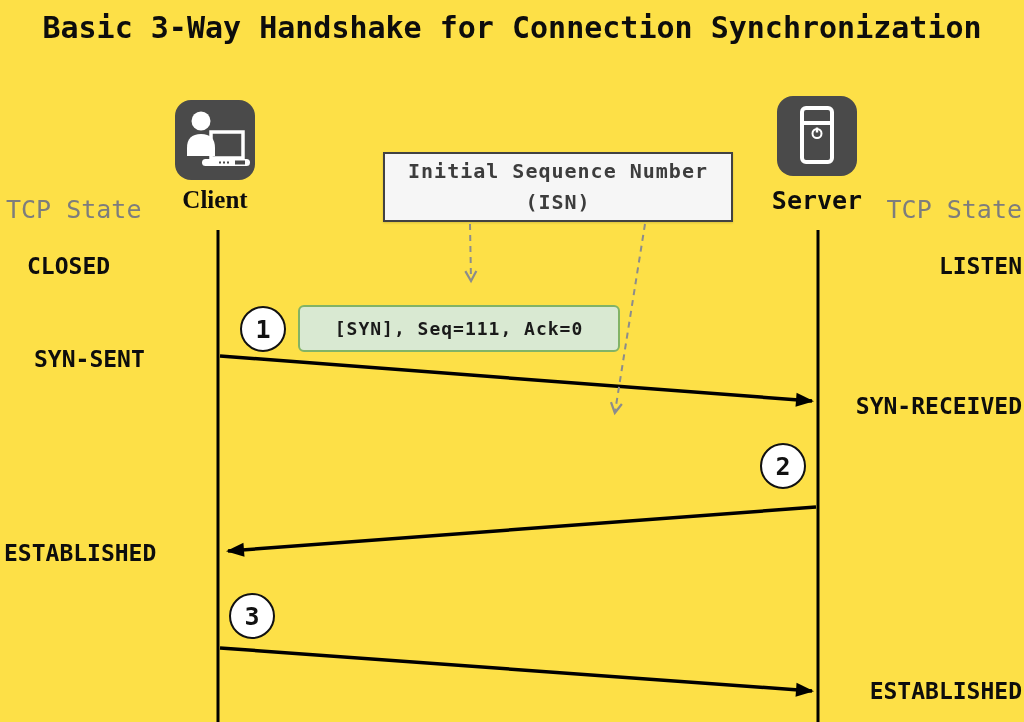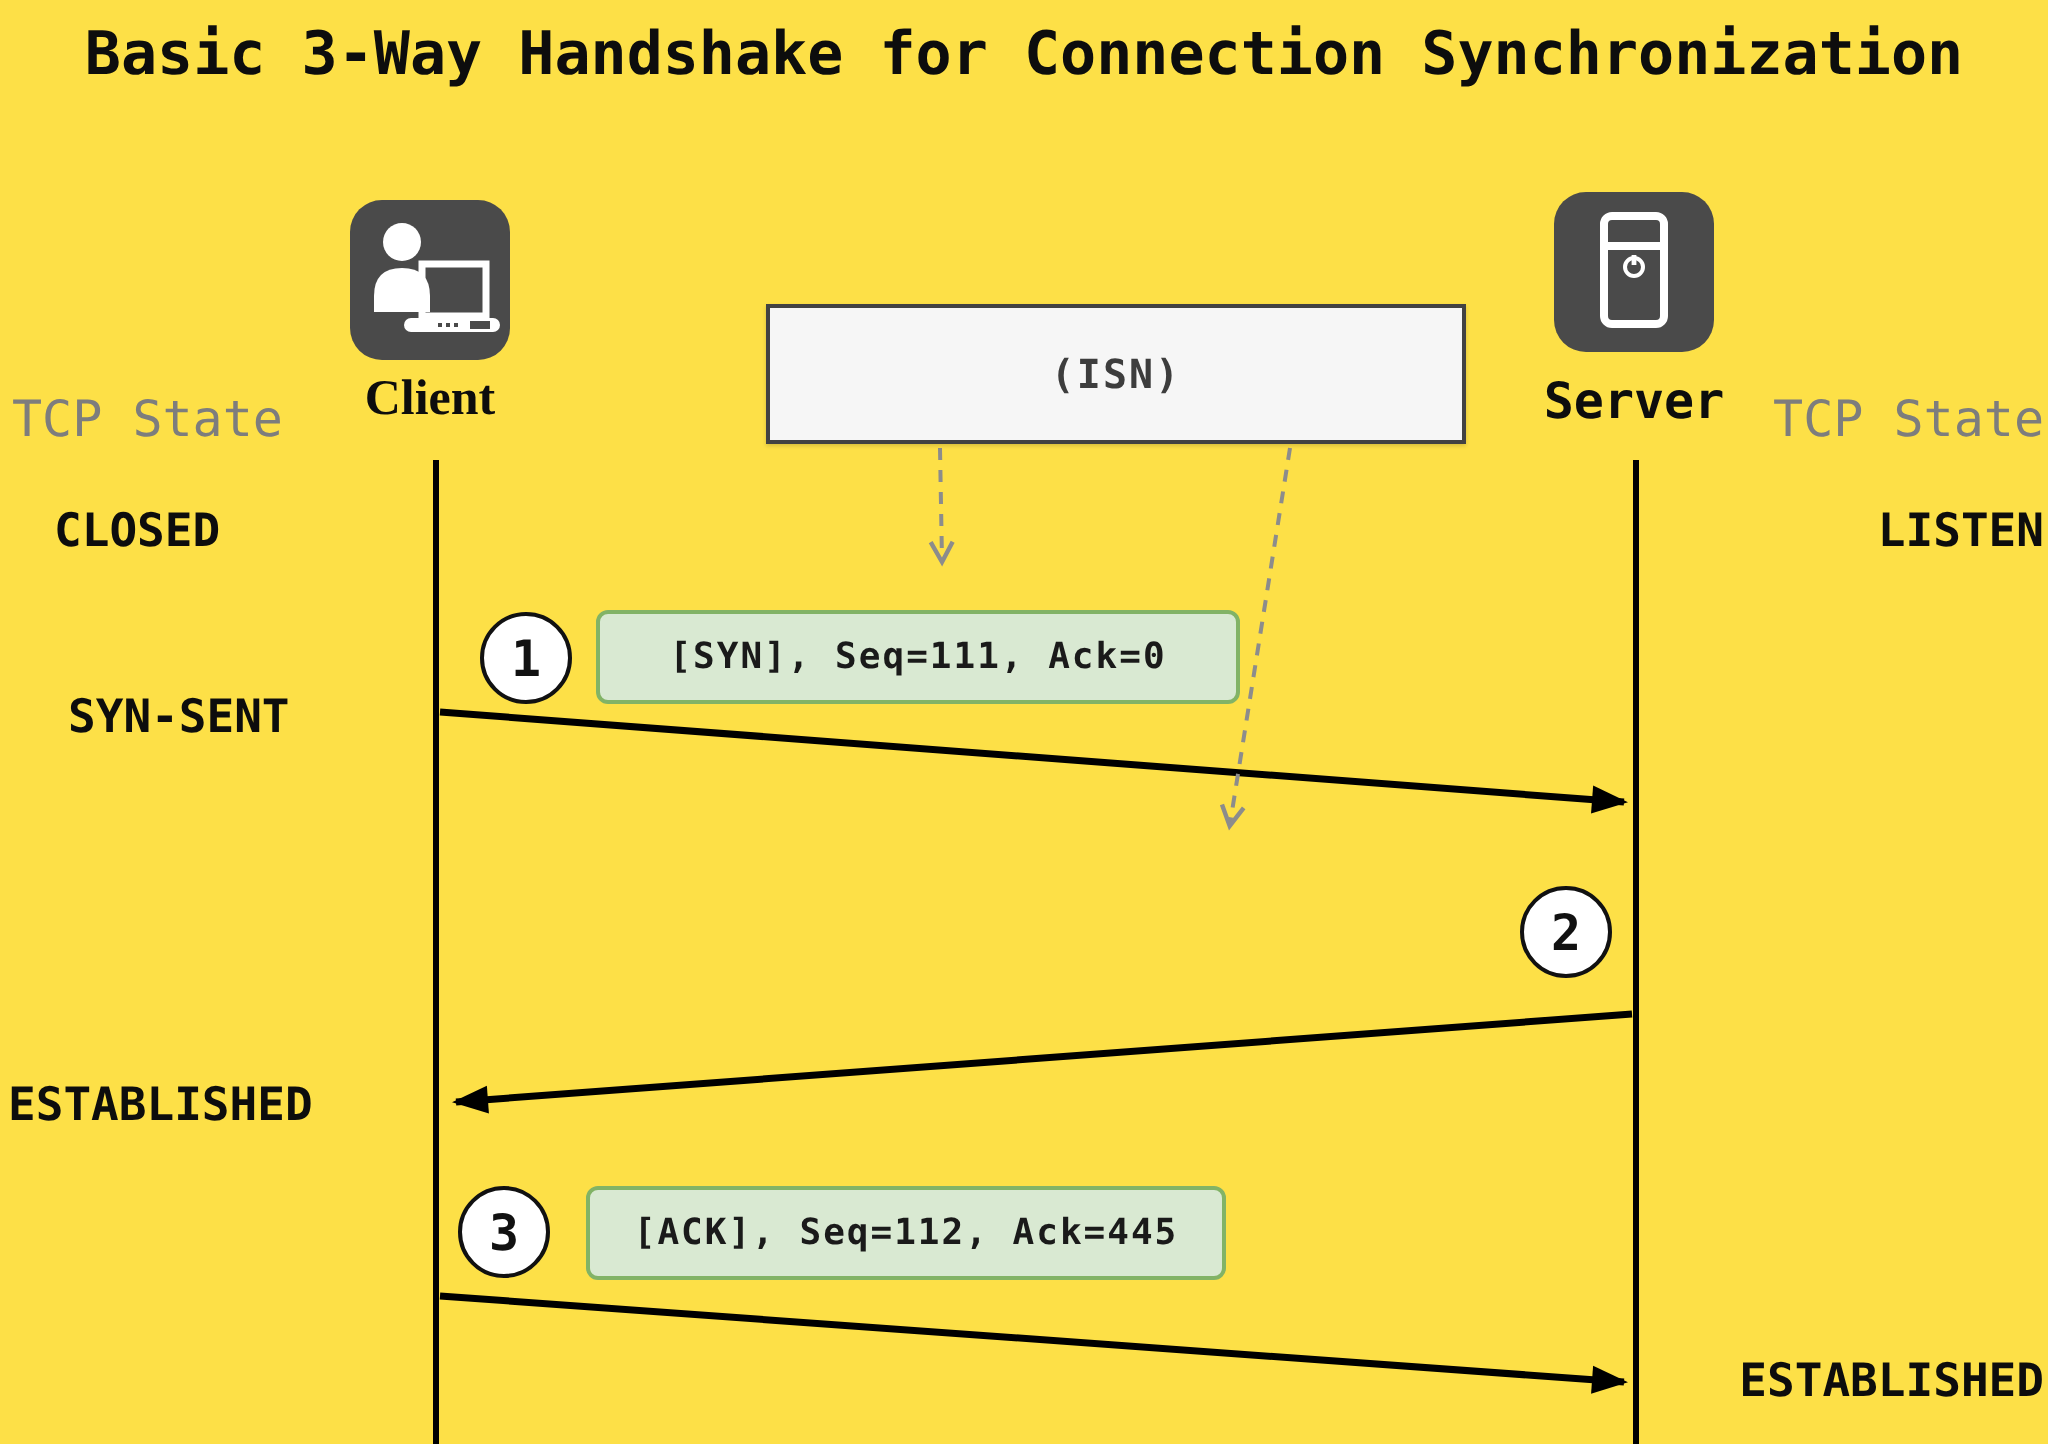--- a/index.html
+++ b/index.html
@@ -111,27 +111,28 @@
   <div class="actor-label" style="left:817px;top:186px;">Server</div>
 
   <div class="tcp-header" style="left:6px;top:195px;">TCP State</div>
   <div class="tcp-header" style="right:2px;top:195px;">TCP State</div>
 
   <div class="state" style="left:4px;top:253px;margin-left:23px;">CLOSED</div>
   <div class="state" style="left:4px;top:346px;margin-left:30px;">SYN-SENT</div>
   <div class="state" style="left:4px;top:540px;">ESTABLISHED</div>
 
   <div class="state right" style="right:2px;top:253px;">LISTEN</div>
+  <div class="state right" style="right:2px;top:393px;">SYN-RECEIVED</div>
   <div class="state right" style="right:2px;top:678px;">ESTABLISHED</div>
 
   <div class="annotation-box">
+    <span>Initial Sequence Number</span>
     <span>(ISN)</span>
   </div>
 
   <div class="step-circle" style="left:240px;top:306px;">1</div>
   <div class="message-box" style="left:298px;top:305px;width:322px;height:47px;">[SYN], Seq=111, Ack=0</div>
 
   <div class="step-circle" style="left:760px;top:443px;">2</div>
 
   <div class="step-circle" style="left:229px;top:593px;">3</div>
-  <div class="message-box" style="left:293px;top:593px;width:320px;height:47px;">[ACK], Seq=112, Ack=445</div>
 
 </div>
 
 </body></html>

